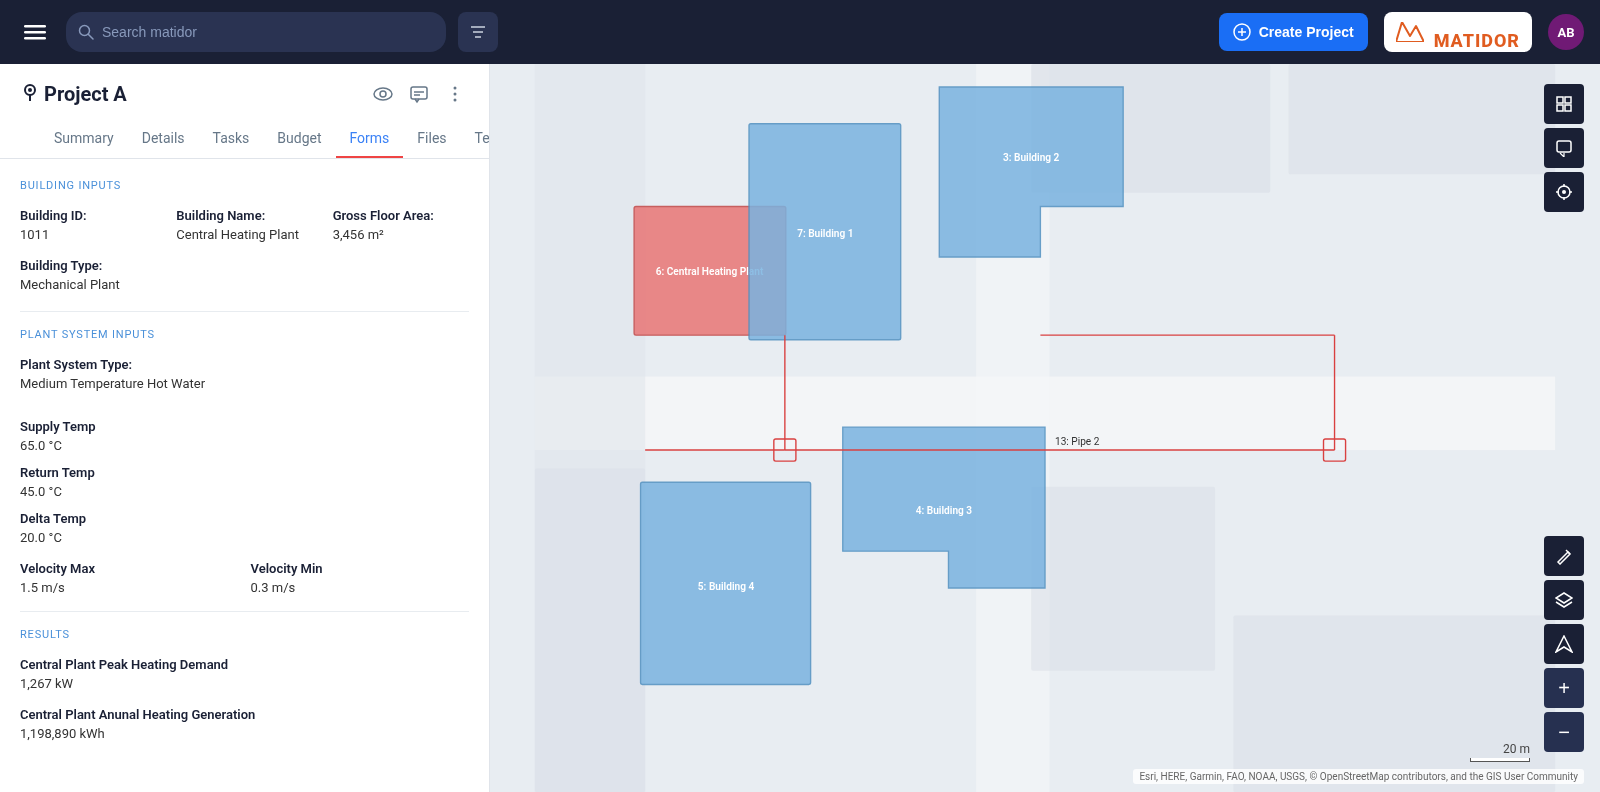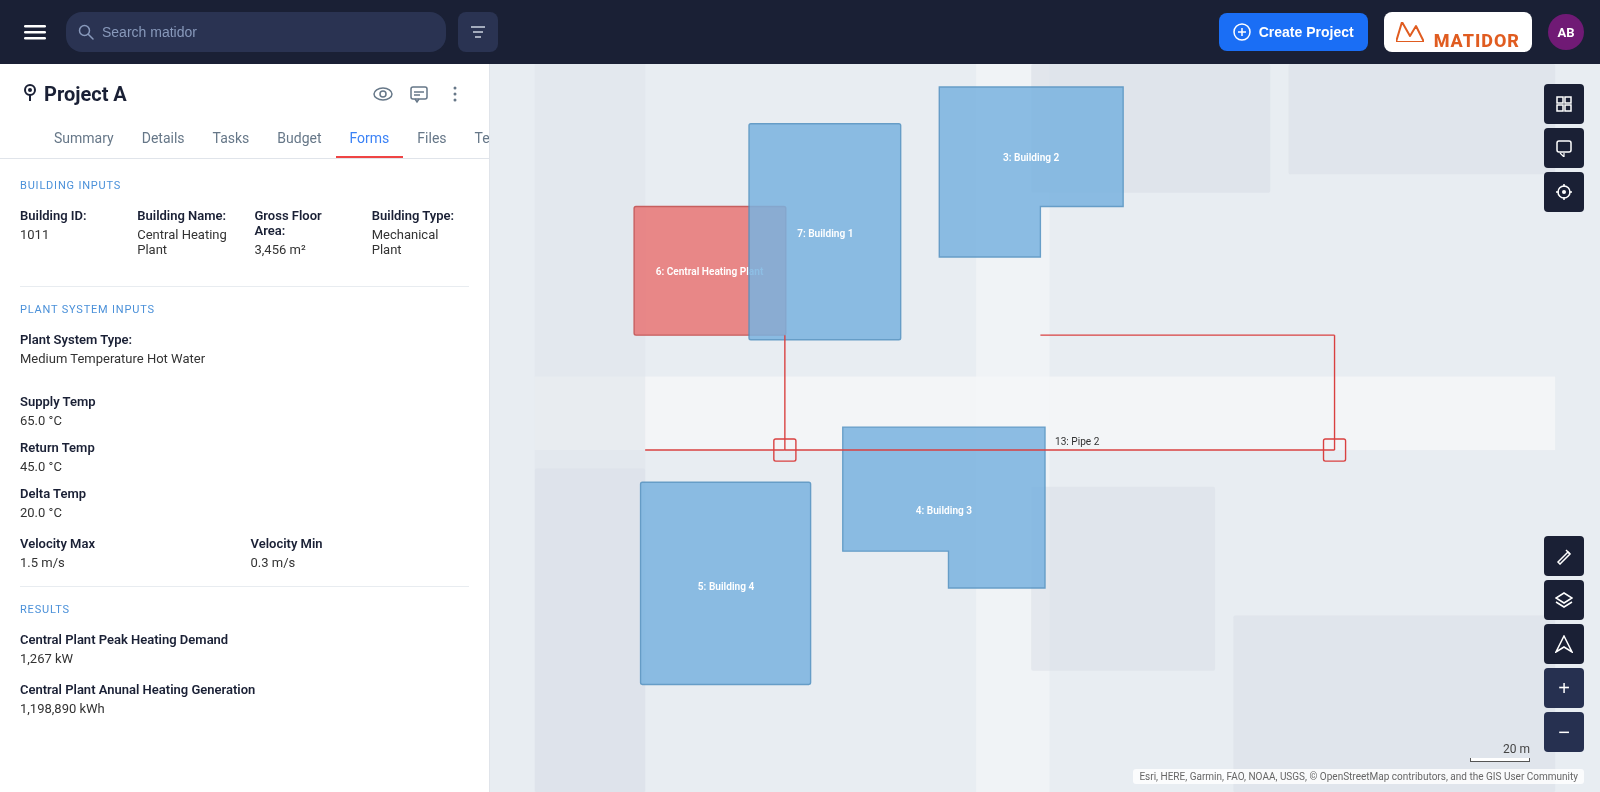--- a/index.html
+++ b/index.html
@@ -212,23 +212,23 @@
       font-size: 11px;
       font-weight: 400;
       color: #4a90d9;
       letter-spacing: 0.8px;
       margin-bottom: 16px;
       text-transform: uppercase;
     }
 
     .field-grid {
       display: grid;
-      grid-template-columns: 1fr 1fr 1fr 1fr;
-      gap: 24px 20px;
-      margin-bottom: 29px;
+      grid-template-columns: 1fr 1fr 1fr;
+      gap: 16px 20px;
+      margin-bottom: 19px;
     }
     .field-block { }
     .field-label {
       font-size: 13px;
       font-weight: 600;
       color: #1a2035;
       margin-bottom: 4px;
     }
     .field-value {
       font-size: 13px;

